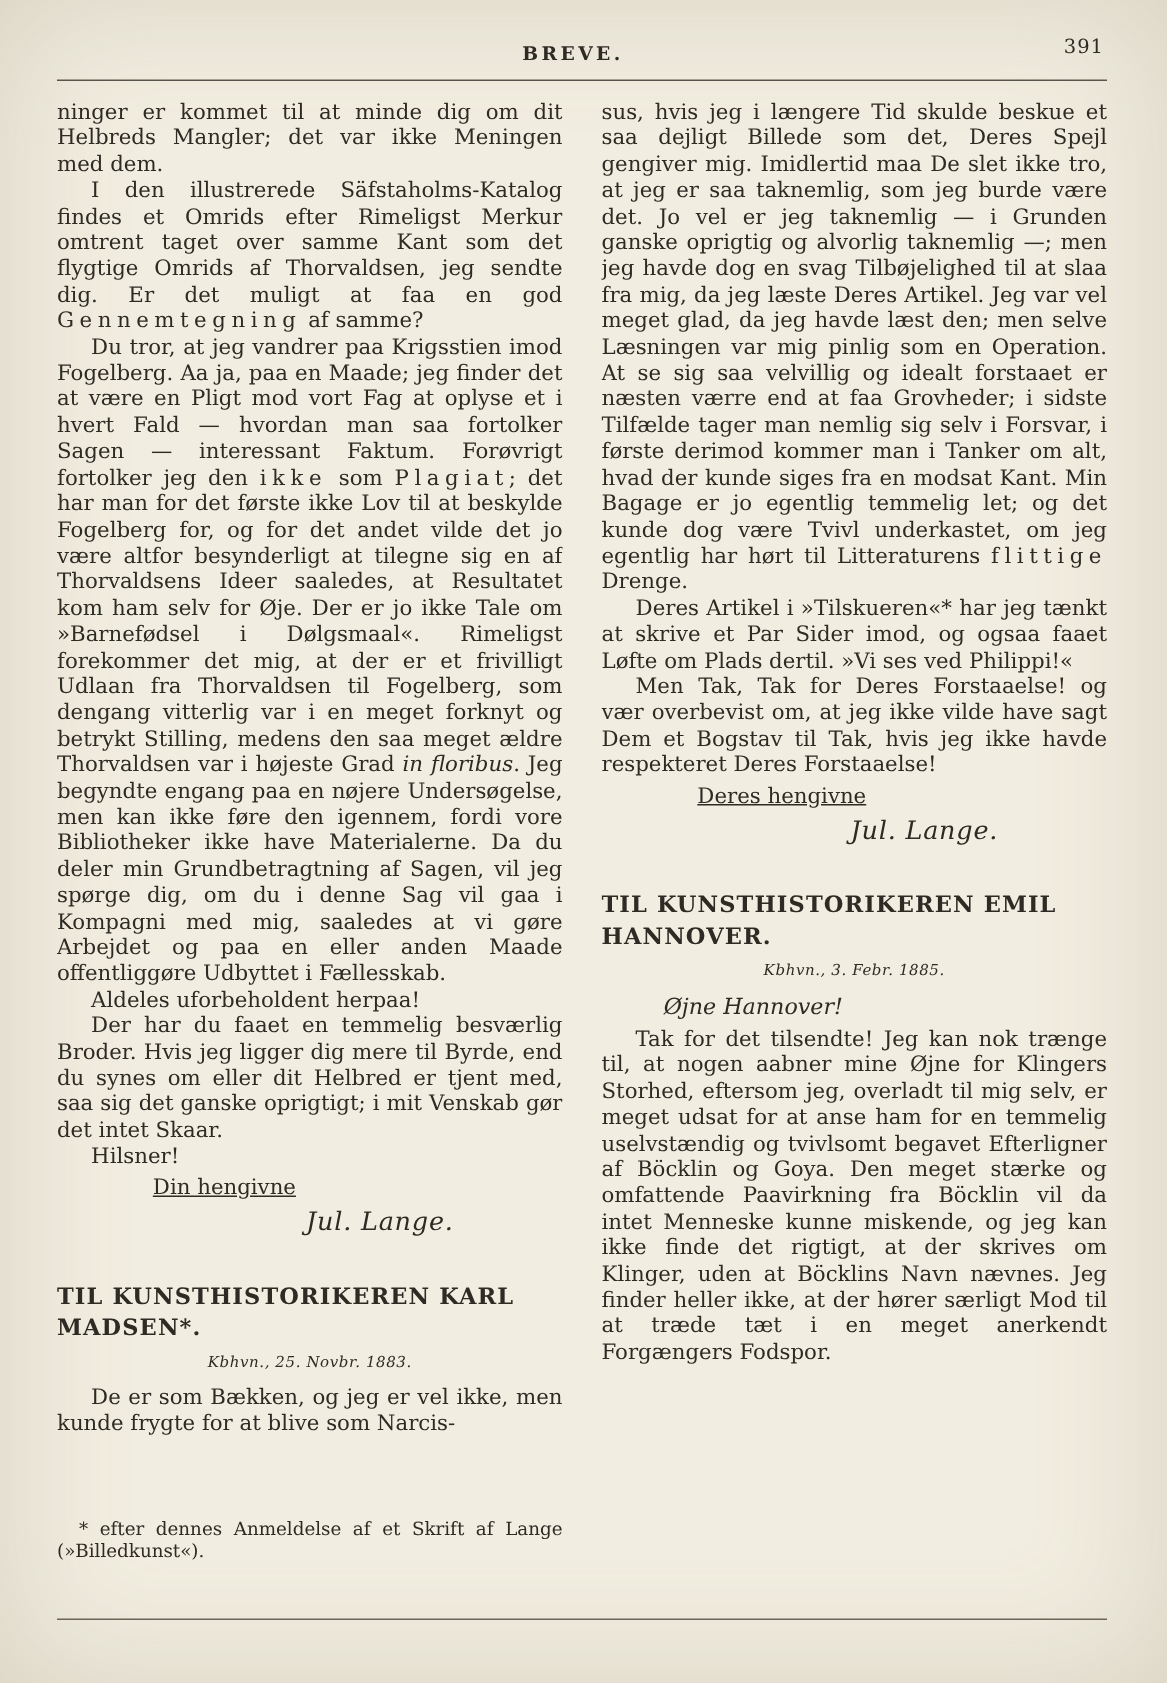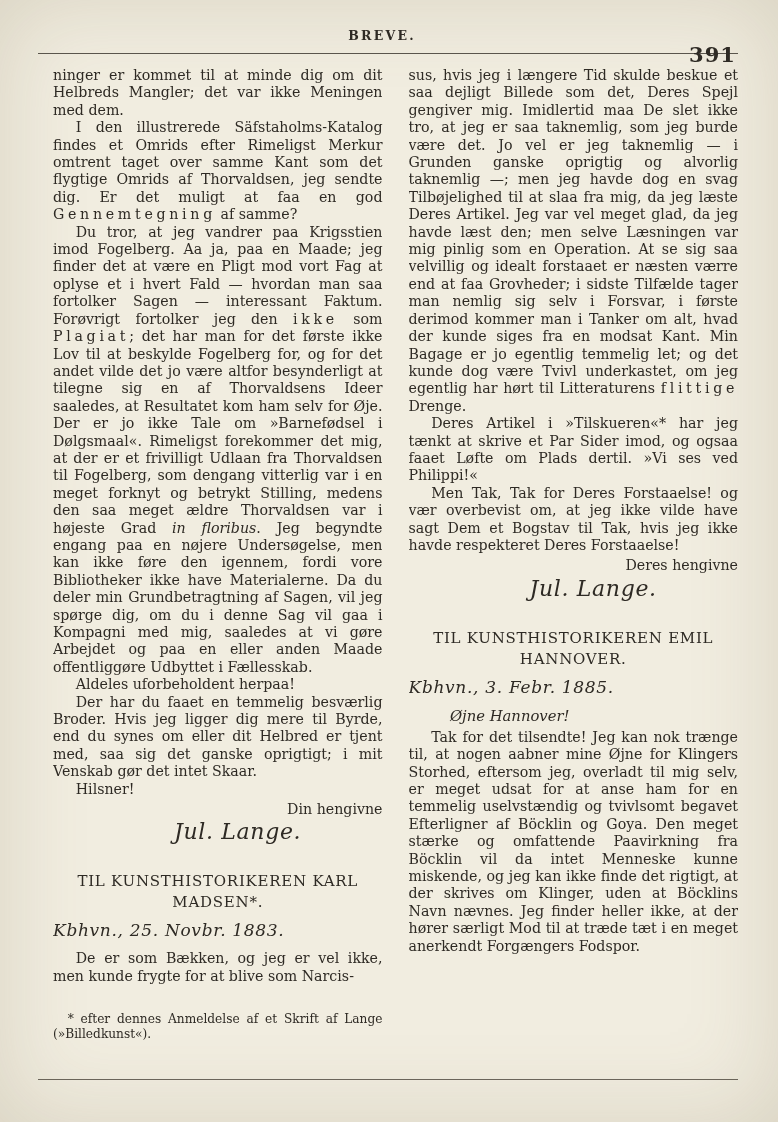--- a/index.html
+++ b/index.html
@@ -16,51 +16,51 @@
     color:var(--ink);
     font-family:"DejaVu Serif","Liberation Serif",serif;
   }
   .running-header{position:relative;height:22px;}
   .header-title{
     position:absolute;left:0;right:12px;text-align:center;
     font-size:12.5px;letter-spacing:.18em;font-weight:bold;
     padding-top:4px;
   }
   .page-number{
-    position:absolute;right:2px;top:18px;
-    font-size:21px;letter-spacing:.05em;font-weight:bold;
+    position:absolute;right:2px;top:0;
+    font-size:13px;letter-spacing:.05em;
   }
   .header-rule{border-top:1px solid #5a554c;margin-top:7px;}
-  .columns{display:flex;gap:26px;margin-top:13px;height:976px;margin-left:15px;}
+  .columns{display:flex;gap:26px;margin-top:13px;height:976px;}
   .column{flex:1 1 0;display:flex;flex-direction:column;min-width:0;}
   .column-body{flex:1 1 auto;overflow:hidden;}
   .para{
     margin:0;text-align:justify;
     font-size:14.2px;line-height:17.4px;
     hyphens:auto;
   }
   .para.indent{text-indent:1.6em;}
   .spaced{letter-spacing:.26em;}
   .italic{font-style:italic;}
   .letter-closing{
-    text-align:right;padding-left:4.5em;
-    font-size:14.2px;line-height:17.4px;margin-top:3px;
+    text-align:left;padding-left:4.5em;
+    font-size:14.2px;line-height:17.4px;margin-top:3px;text-decoration:underline;
   }
   .signature{
-    padding-left:5.5em;
-    font-style:italic;font-size:22px;line-height:22px;
+    text-align:center;padding-left:5.5em;
+    font-style:italic;font-size:17px;line-height:22px;
     margin-top:3px;letter-spacing:.03em;
   }
   .letter-heading{
-    text-align:center;font-size:15px;line-height:1.4;
-    letter-spacing:.05em;margin-top:28px;margin-bottom:7px;
+    text-align:left;font-size:15px;line-height:1.4;
+    letter-spacing:.05em;margin-top:28px;margin-bottom:7px;font-weight:bold;
   }
   .dateline{
-    font-style:italic;
-    font-size:17px;margin:2px 0 10px;letter-spacing:.04em;
+    text-align:center;font-style:italic;
+    font-size:10px;margin:2px 0 10px;letter-spacing:.04em;
   }
   .salutation{
     font-style:italic;font-size:14.8px;
     margin:2px 0 5px;text-indent:2.8em;
   }
   .footnote{
     flex:0 0 auto;margin-top:6px;
     font-size:12.2px;line-height:15.6px;
     text-align:justify;text-indent:1.2em;
   }

